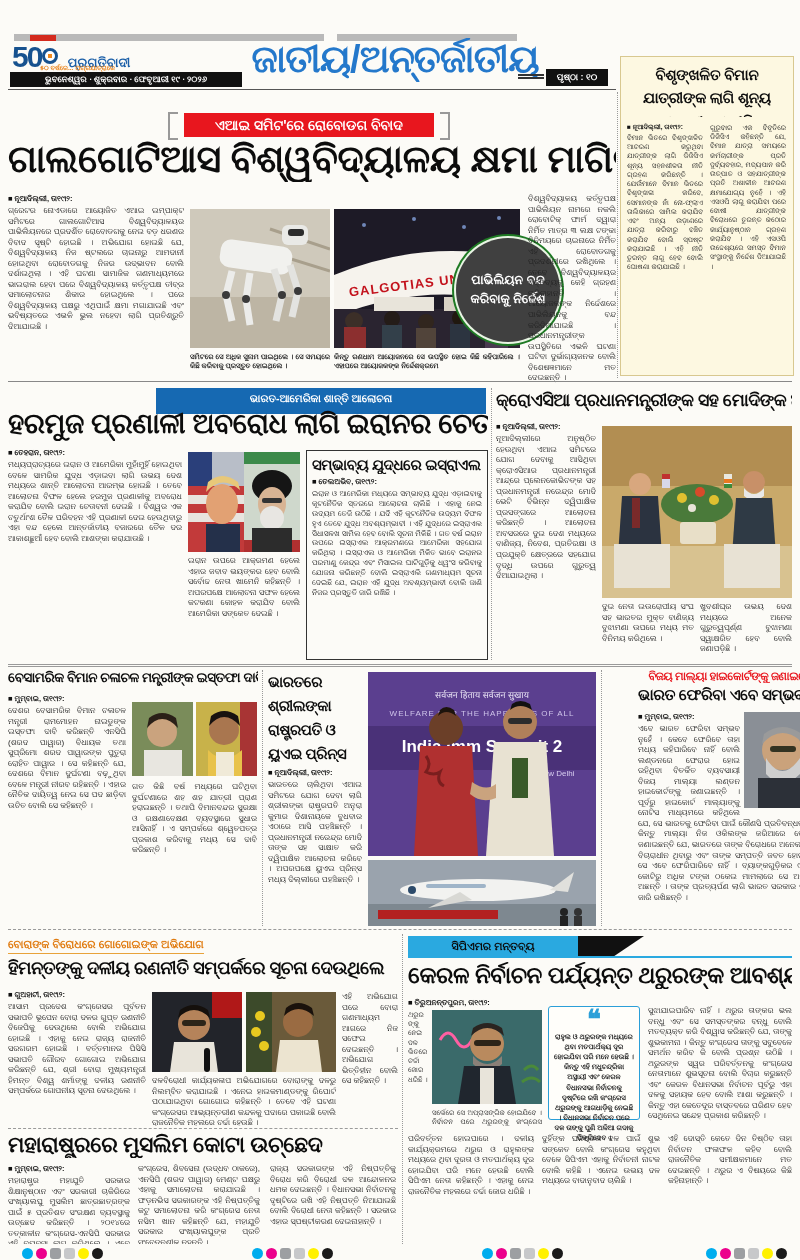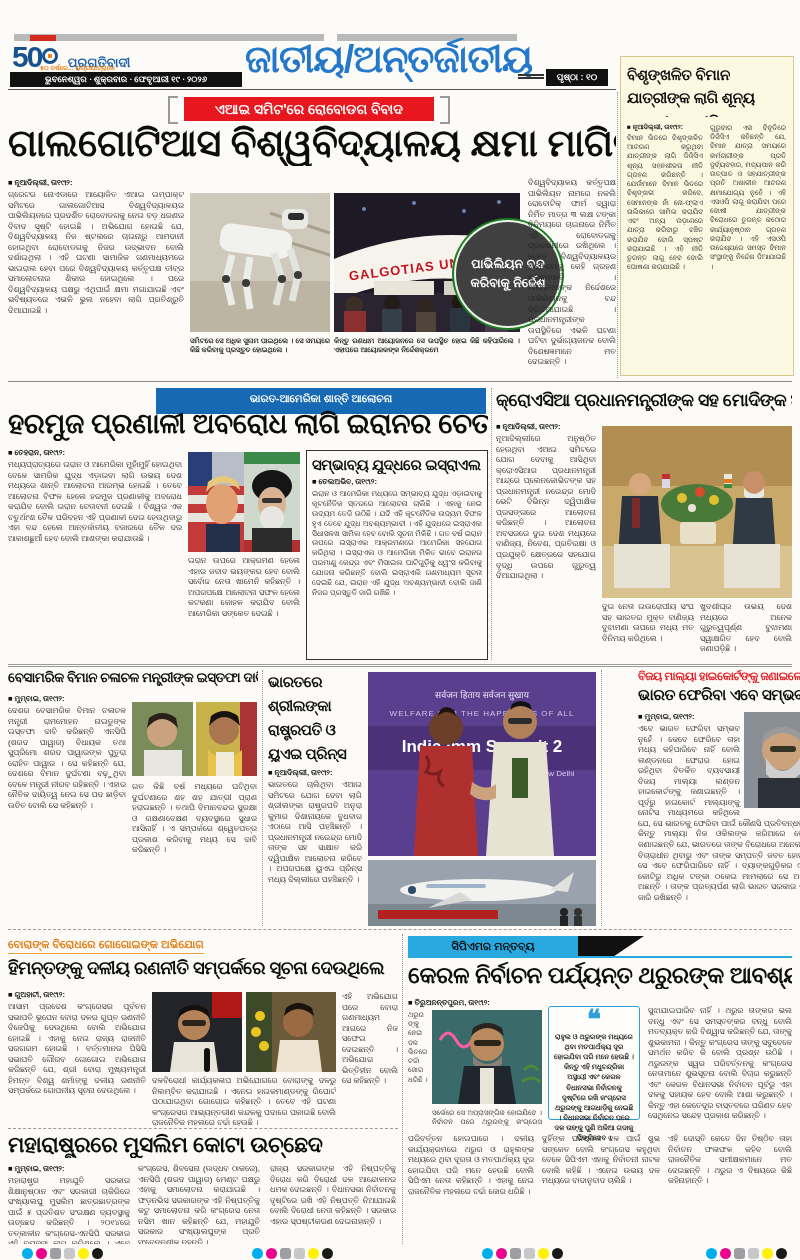--- a/index.html
+++ b/index.html
@@ -2,21 +2,21 @@
 <html><head>
 <meta charset="utf-8">
 <style>
   * { margin:0; padding:0; box-sizing:border-box; }
   body { background:#dddbd5; font-family:"Liberation Sans", sans-serif; }
   .page { position:relative; width:800px; height:1260px; margin:0 auto; background:#fcfbf7; overflow:hidden; color:#1a1a1a; }
   .abs { position:absolute; }
   .bt { font-size:8px; line-height:1.32; text-align:justify; overflow:hidden; word-break:break-word; color:#222; }
   .dl { font-weight:bold; font-size:7.5px; margin-bottom:2px; color:#111; }
   .cap { font-size:7px; line-height:1.35; text-align:justify; color:#222; font-weight:bold; overflow:hidden; }
-  .hl { font-weight:bold; color:#0c0c0c; white-space:nowrap; overflow:hidden; letter-spacing:-0.5px; }
+  .hl { font-weight:bold; color:#0c0c0c; white-space:nowrap; overflow:hidden; text-align:center; letter-spacing:-0.5px; }
   .kicker-red { background:#e8161e; color:#fff; font-weight:bold; text-align:center; }
   .bar-blue { background:#1669b2; color:#fff; font-weight:bold; text-align:center; }
   .photo { position:absolute; overflow:hidden; background:#ccc; }
   .vdot { border-left:1px dotted #9a9a9a; width:0; }
   .hdot { border-top:1px dashed #9a9a9a; height:0; }
   .hsolid { border-top:1.5px solid #555; height:0; }
   .sidebar { background:#fdf8e1; border:1px solid #d8c890; }
   .badge { background:#404040; border-radius:50%; color:#fff; font-weight:bold; text-align:center;
            box-shadow:0 0 0 2px #e9f5e4, 0 0 0 4px #1f7a24; display:flex; align-items:center; justify-content:center; }
   .qbox { background:#fffefa; border:1.5px solid #2b9fd8; border-radius:3px; text-align:center; }
@@ -61,21 +61,21 @@
     <div style="display:flex;gap:7px;margin-top:6px;">
       <div style="width:76px;">
         <div class="dl" style="font-size:6.5px;">■ ନୂଆଦିଲ୍ଲୀ, ତା୧୯ା୨:</div>
         <div class="bt" style="font-size:7px;height:228px;">ବିମାନ ଭିତରେ ବିଶୃଙ୍ଖଳିତ ଆଚରଣ କରୁଥିବା ଯାତ୍ରୀଙ୍କ ଲାଗି ଡିଜିସିଏ ଶୂନ୍ୟ ସହନଶୀଳତା ନୀତି ଗ୍ରହଣ କରିଛନ୍ତି । ଯେଉଁମାନେ ବିମାନ ଭିତରେ ବିଶୃଙ୍ଖଳା କରିବେ, ସେମାନଙ୍କ ନାଁ ନୋ-ଫ୍ଲାଏ ତାଲିକାରେ ସାମିଲ କରାଯିବ ଏବଂ ଅନ୍ୟ ଉଡ଼ାଣରେ ଯାତ୍ରା କରିବାରୁ ବଞ୍ଚିତ କରାଯିବ ବୋଲି ସ୍ପଷ୍ଟ କରାଯାଇଛି । ଏହି ନୀତି ତୁରନ୍ତ ଲାଗୁ ହେବ ବୋଲି ଘୋଷଣା କରାଯାଇଛି ।</div>
       </div>
       <div class="bt" style="width:76px;font-size:7px;height:240px;">ଗୁରୁବାର ଏକ ବିବୃତିରେ ଡିଜିସିଏ କହିଛନ୍ତି ଯେ, ବିମାନ ଯାତ୍ରା ସମୟରେ କର୍ମଚାରୀଙ୍କ ପ୍ରତି ଦୁର୍ବ୍ୟବହାର, ମଦ୍ୟପାନ କରି ଉତ୍ପାତ ଓ ସହଯାତ୍ରୀଙ୍କ ପ୍ରତି ଅଶାଳୀନ ଆଚରଣ କ୍ଷମାଯୋଗ୍ୟ ନୁହେଁ । ଏହି ଏସଓପି ଲାଗୁ କରାଯିବା ପରେ ଦୋଷୀ ଯାତ୍ରୀଙ୍କ ବିରୋଧରେ ତୁରନ୍ତ କଠୋର କାର୍ଯ୍ୟାନୁଷ୍ଠାନ ଗ୍ରହଣ କରାଯିବ । ଏହି ଏସଓପି ଉଦ୍ଦେଶ୍ୟରେ ସମସ୍ତ ବିମାନ ସଂସ୍ଥାଙ୍କୁ ନିର୍ଦ୍ଦେଶ ଦିଆଯାଇଛି ।</div>
     </div>
   </div>
   <div class="abs vdot" style="left:617px;top:92px;height:286px;"></div>
 
-  <div class="abs" style="left:8px;top:92px;width:608px;height:288px;">
+  <div class="abs" style="left:8px;top:108px;width:608px;height:288px;">
     <div class="abs" style="left:160px;top:4px;width:10px;height:28px;border-left:2px solid #999;border-top:2px solid #999;border-bottom:2px solid #999;"></div>
     <div class="abs kicker-red" style="left:176px;top:5px;width:250px;height:24px;line-height:24px;">
       <span style="font-size:14px;">ଏଆଇ ସମିଟ'ରେ ରୋବୋଡଗ ବିବାଦ</span>
     </div>
     <div class="abs" style="left:432px;top:4px;width:10px;height:28px;border-right:2px solid #999;border-top:2px solid #999;border-bottom:2px solid #999;"></div>
 
     <div class="abs hl" style="left:0;top:30px;width:608px;font-size:38px;">ଗାଲଗୋଟିଆସ ବିଶ୍ୱବିଦ୍ୟାଳୟ କ୍ଷମା ମାଗିଲା</div>
 
     <div class="abs" style="left:0;top:86px;width:176px;height:198px;">
       <div class="dl">■ ନୂଆଦିଲ୍ଲୀ, ତା୧୯ା୨:</div>

